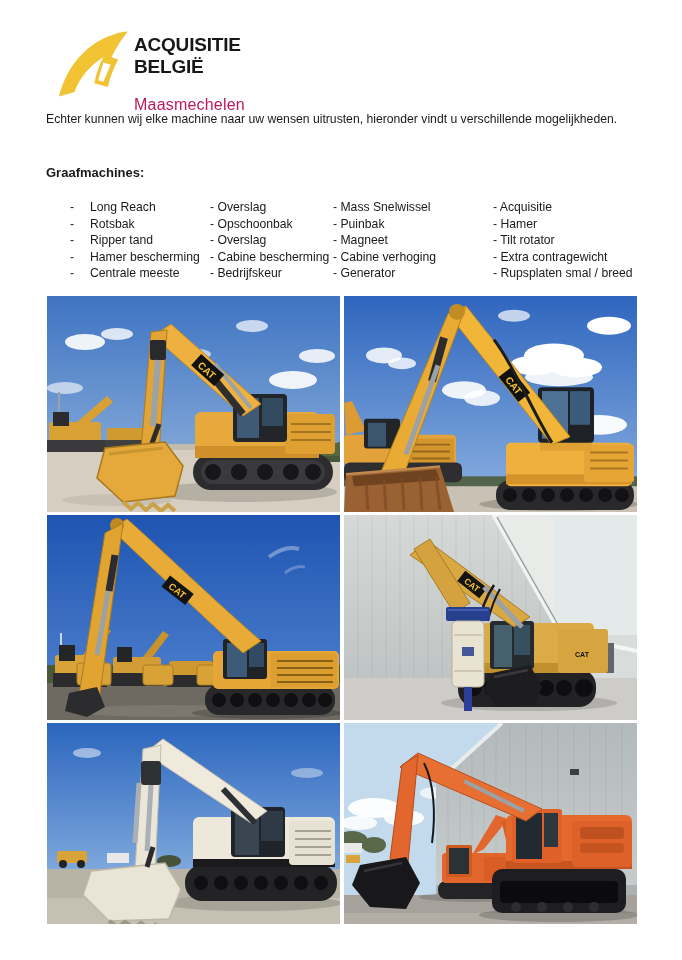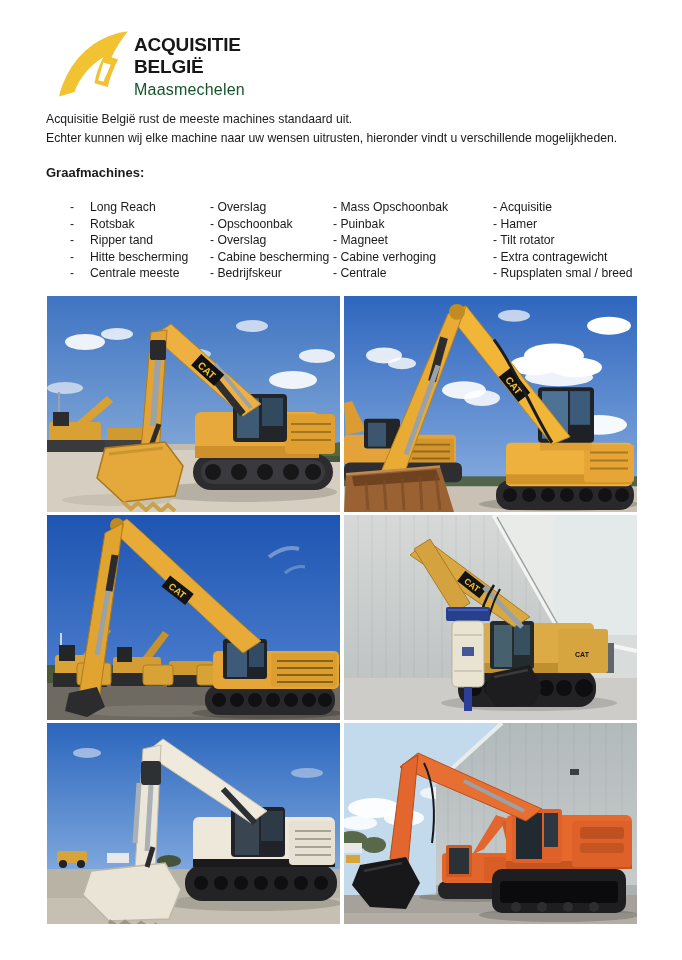--- a/index.html
+++ b/index.html
@@ -10,21 +10,21 @@
   }
   .sheet{position:relative;width:682px;height:960px;background:#fff;}
 
   
   .logo{position:absolute;left:56px;top:28px;display:flex;align-items:flex-start;}
   .logo-mark{width:74px;height:72px;flex:0 0 auto;}
   .logo-text{margin-left:4px;margin-top:6px;line-height:22px;}
   .logo-text .l1,.logo-text .l2{
     font-weight:700;font-size:19px;letter-spacing:-0.2px;color:#171717;
   }
-  .logo-text .l3{font-size:16px;color:#14532d;letter-spacing:0.2px;margin-top:1px;}
+  .logo-text .l3{font-size:16px;color:#be185d;letter-spacing:0.2px;margin-top:16px;}
 
   
   .intro{position:absolute;left:46px;top:110px;font-size:12.2px;line-height:19px;}
   .intro div{white-space:nowrap;}
 
   
   .heading{position:absolute;left:46px;top:165px;font-size:13px;font-weight:700;white-space:nowrap;}
 
   
   .options{position:absolute;left:70px;top:200px;font-size:12.2px;}
@@ -53,60 +53,59 @@
       <path fill="#ffffff" d="M57,70 L64,46 L74,49 L64,72 Z"></path>
     </svg>
     <div class="logo-text">
       <div class="l1">ACQUISITIE</div>
       <div class="l2">BELGIË</div>
       <div class="l3">Maasmechelen</div>
     </div>
   </div>
 
   <div class="intro">
-    <div>Acquisitie België rust de meeste machines standaard uit.</div>
     <div>Echter kunnen wij elke machine naar uw wensen uitrusten, hieronder vindt u verschillende mogelijkheden.</div>
   </div>
 
   <div class="heading">Graafmachines:</div>
 
   <div class="options">
     <div class="opt-row">
       <span>-</span>
       <span>Long Reach</span>
       <span>- Overslag</span>
-      <span>- Mass Opschoonbak</span>
+      <span>- Mass Snelwissel</span>
       <span>- Acquisitie</span>
     </div>
     <div class="opt-row">
       <span>-</span>
       <span>Rotsbak</span>
       <span>- Opschoonbak</span>
       <span>- Puinbak</span>
       <span>- Hamer</span>
     </div>
     <div class="opt-row">
       <span>-</span>
       <span>Ripper tand</span>
       <span>- Overslag</span>
       <span>- Magneet</span>
       <span>- Tilt rotator</span>
     </div>
     <div class="opt-row">
       <span>-</span>
-      <span>Hitte bescherming</span>
+      <span>Hamer bescherming</span>
       <span>- Cabine bescherming</span>
       <span>- Cabine verhoging</span>
       <span>- Extra contragewicht</span>
     </div>
     <div class="opt-row">
       <span>-</span>
       <span>Centrale meeste</span>
       <span>- Bedrijfskeur</span>
-      <span>- Centrale</span>
+      <span>- Generator</span>
       <span>- Rupsplaten smal / breed</span>
     </div>
   </div>
 
   <div class="photo-grid">
 
     <figure aria-label="yellow CAT excavator with bucket lowered, blue sky">
       <svg viewBox="0 0 293 216" preserveAspectRatio="none">
         <defs>
             <linearGradient id="g1" x1="0" y1="0" x2="0" y2="1">

